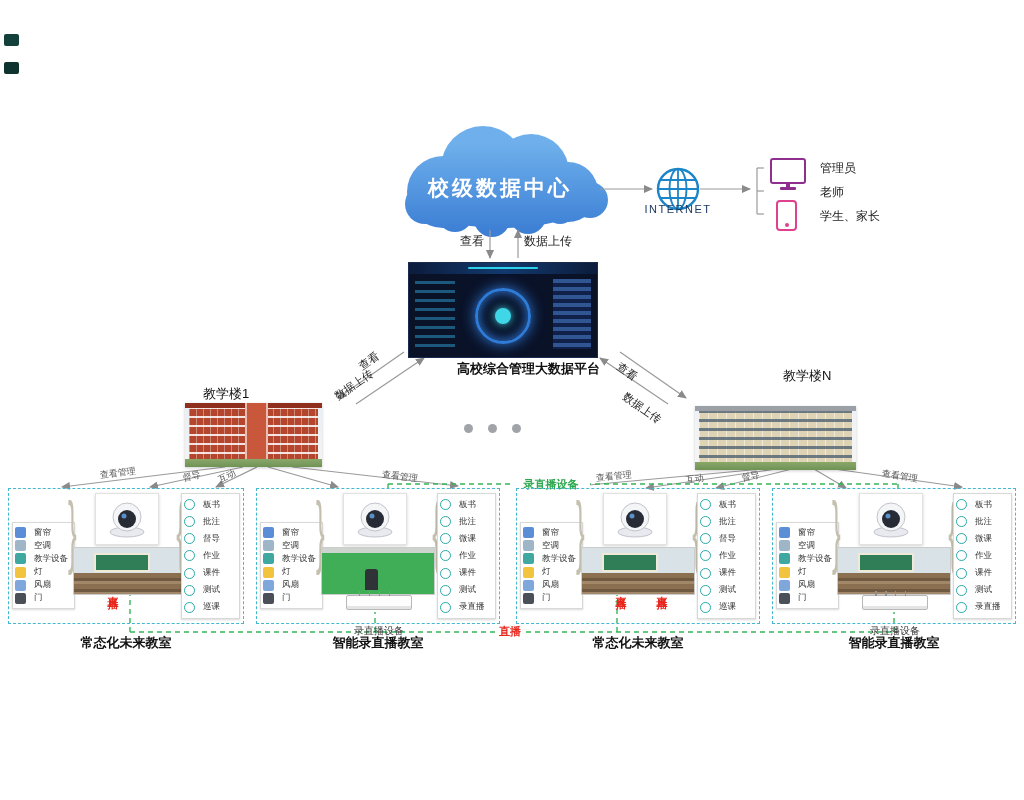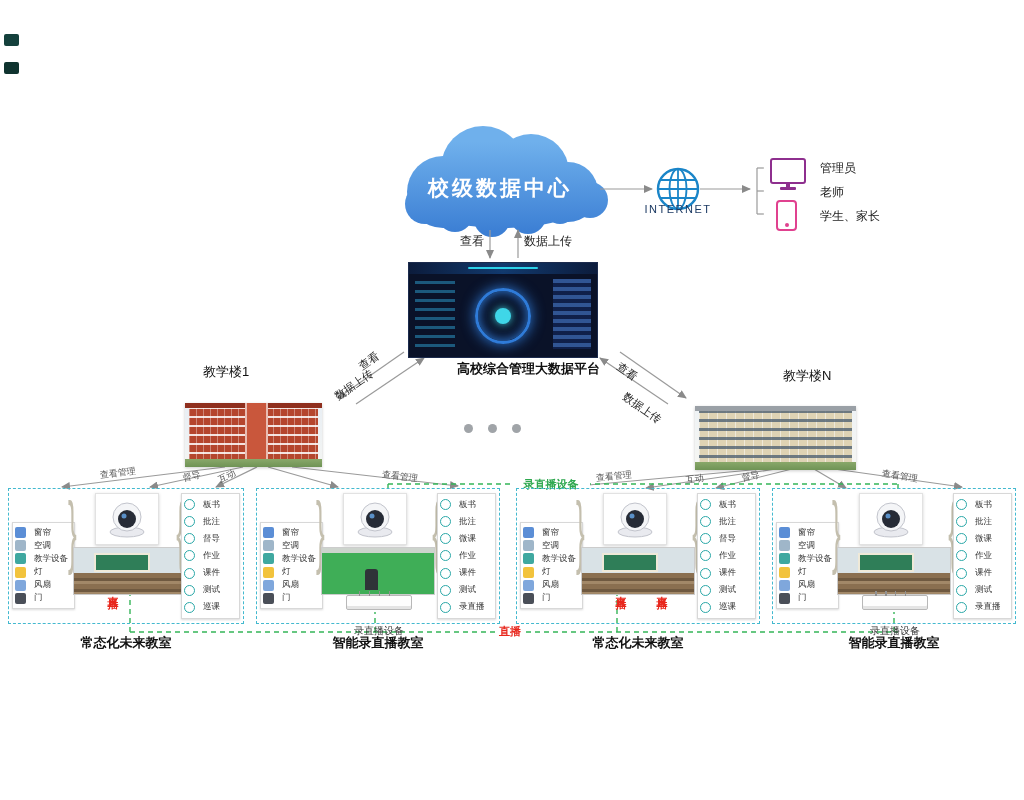--- a/index.html
+++ b/index.html
@@ -212,21 +212,21 @@
     <div class="shot-right"></div>
     <div class="shot-ring"></div>
   </div>
   <div class="abs caption">高校综合管理大数据平台</div>
 
   <div class="abs rot" style="left:360px;top:360px;transform:rotate(-35deg);">查看</div>
   <div class="abs rot" style="left:336px;top:390px;transform:rotate(-35deg);">数据上传</div>
   <div class="abs rot" style="left:618px;top:358px;transform:rotate(35deg);">查看</div>
   <div class="abs rot" style="left:624px;top:388px;transform:rotate(35deg);">数据上传</div>
 
-  <div class="abs bld-label" style="left:203px;top:363px;">教学楼1</div>
+  <div class="abs bld-label" style="left:203px;top:385px;">教学楼1</div>
   <div class="abs bld bld-l">
     <div class="facade facade-l"></div>
     <div class="roof-l"></div>
     <div class="tower"></div>
     <div class="ground"></div>
   </div>
   <div class="abs bld-label" style="left:783px;top:367px;">教学楼N</div>
   <div class="abs bld bld-r">
     <div class="facade facade-r"></div>
     <div class="roof-r"></div>

